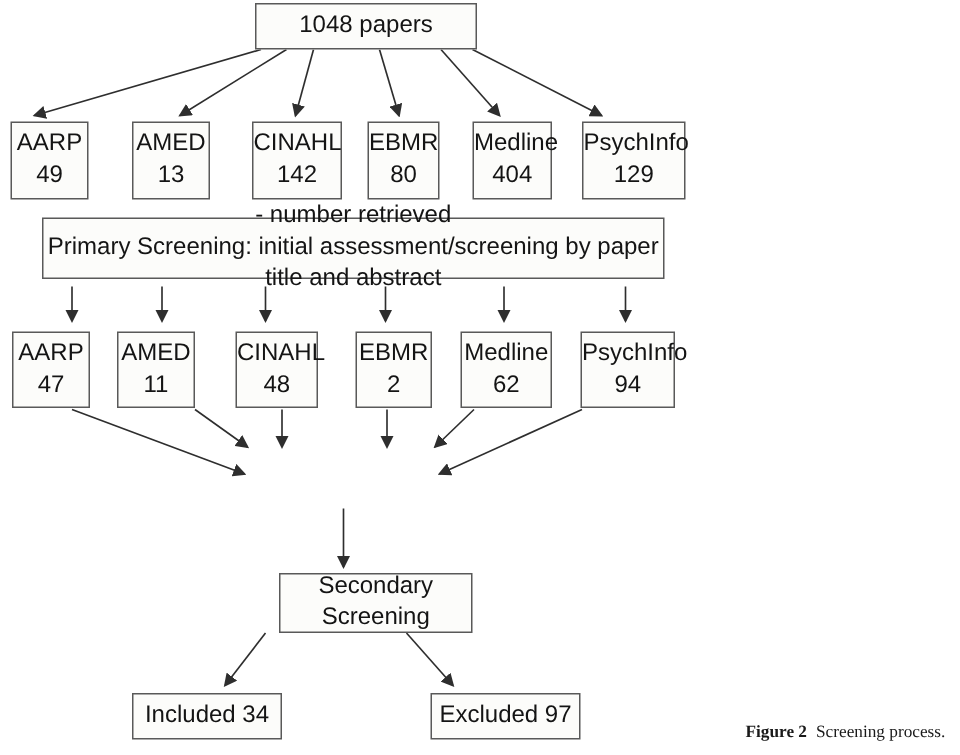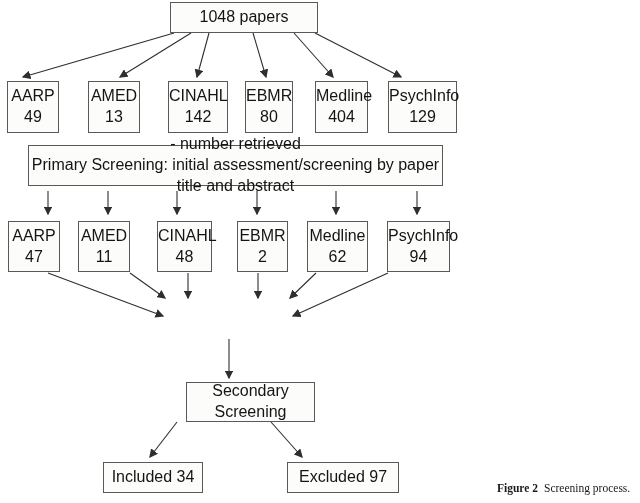--- a/index.html
+++ b/index.html
@@ -142,24 +142,24 @@
   <div class="box db" style="left:387px;top:221px;width:63px;height:51px;">
     <div>PsychInfo</div>
     <div>94</div>
   </div>
 
 
   <div class="box center" style="left:158px;top:382px;width:129px;height:40px;margin-left:28px;">
     <div>Secondary Screening</div>
   </div>
 
-  <div class="box center" style="left:103px;top:462px;width:100px;height:31px;">
+  <div class="box center" style="left:88px;top:462px;width:100px;height:31px;">
     <span>Included 34</span>
   </div>
-  <div class="box center" style="left:287px;top:462px;width:112px;height:31px;">
+  <div class="box center" style="left:287px;top:462px;width:100px;height:31px;">
     <span>Excluded 97</span>
   </div>
 
   <div class="caption">
     <span class="cap-label">Figure 2</span><span>Screening process.</span>
   </div>
 
 </div>
 
 </body></html>

